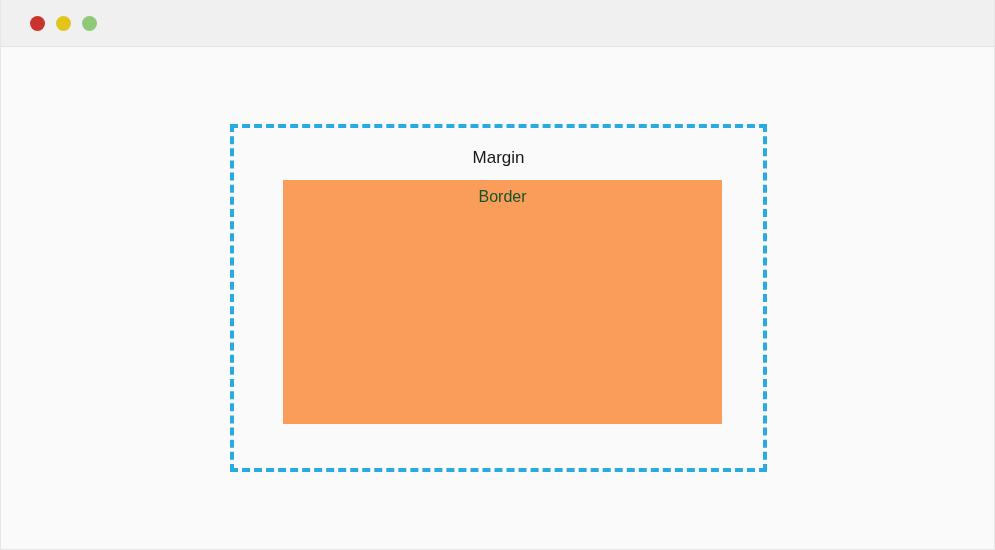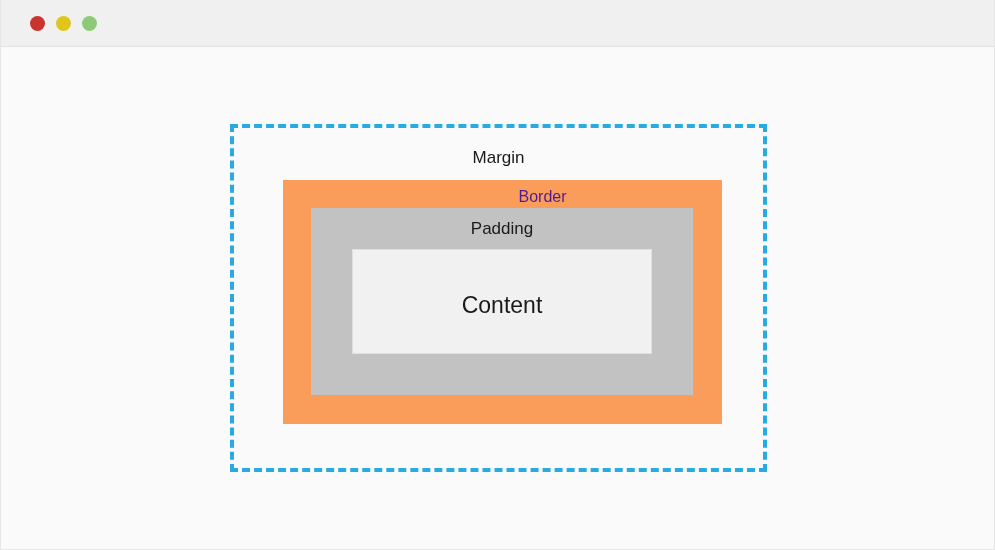--- a/index.html
+++ b/index.html
@@ -133,22 +133,21 @@
     user-select: none;
   }
   .lbl-margin {
     top: 21px;              
     font-size: 17px;
     color: #1a1a1a;
   }
   .lbl-border {
     top: 9px;               
     font-size: 16px;
-    color: #4c1d95;
-    padding-left: 40px;
+    color: #14532d;
   }
   .lbl-padding {
     top: 12px;              
     font-size: 17px;
     color: #1a1a1a;
   }
   .lbl-content {
     top: 44px;
     font-size: 23px;
     color: #1a1a1a;
@@ -170,25 +169,18 @@
   <div class="canvas">
 
     <div class="boxmodel">
 
       <div class="layer-margin">
         <div class="lbl lbl-margin">Margin</div>
 
         <div class="layer-border">
           <div class="lbl lbl-border">Border</div>
 
-          <div class="layer-padding">
-            <div class="lbl lbl-padding">Padding</div>
-
-            <div class="layer-content">
-              <div class="lbl lbl-content">Content</div>
-            </div>
-          </div>
         </div>
       </div>
 
     </div>
   </div>
 </div>
 
 </body></html>

